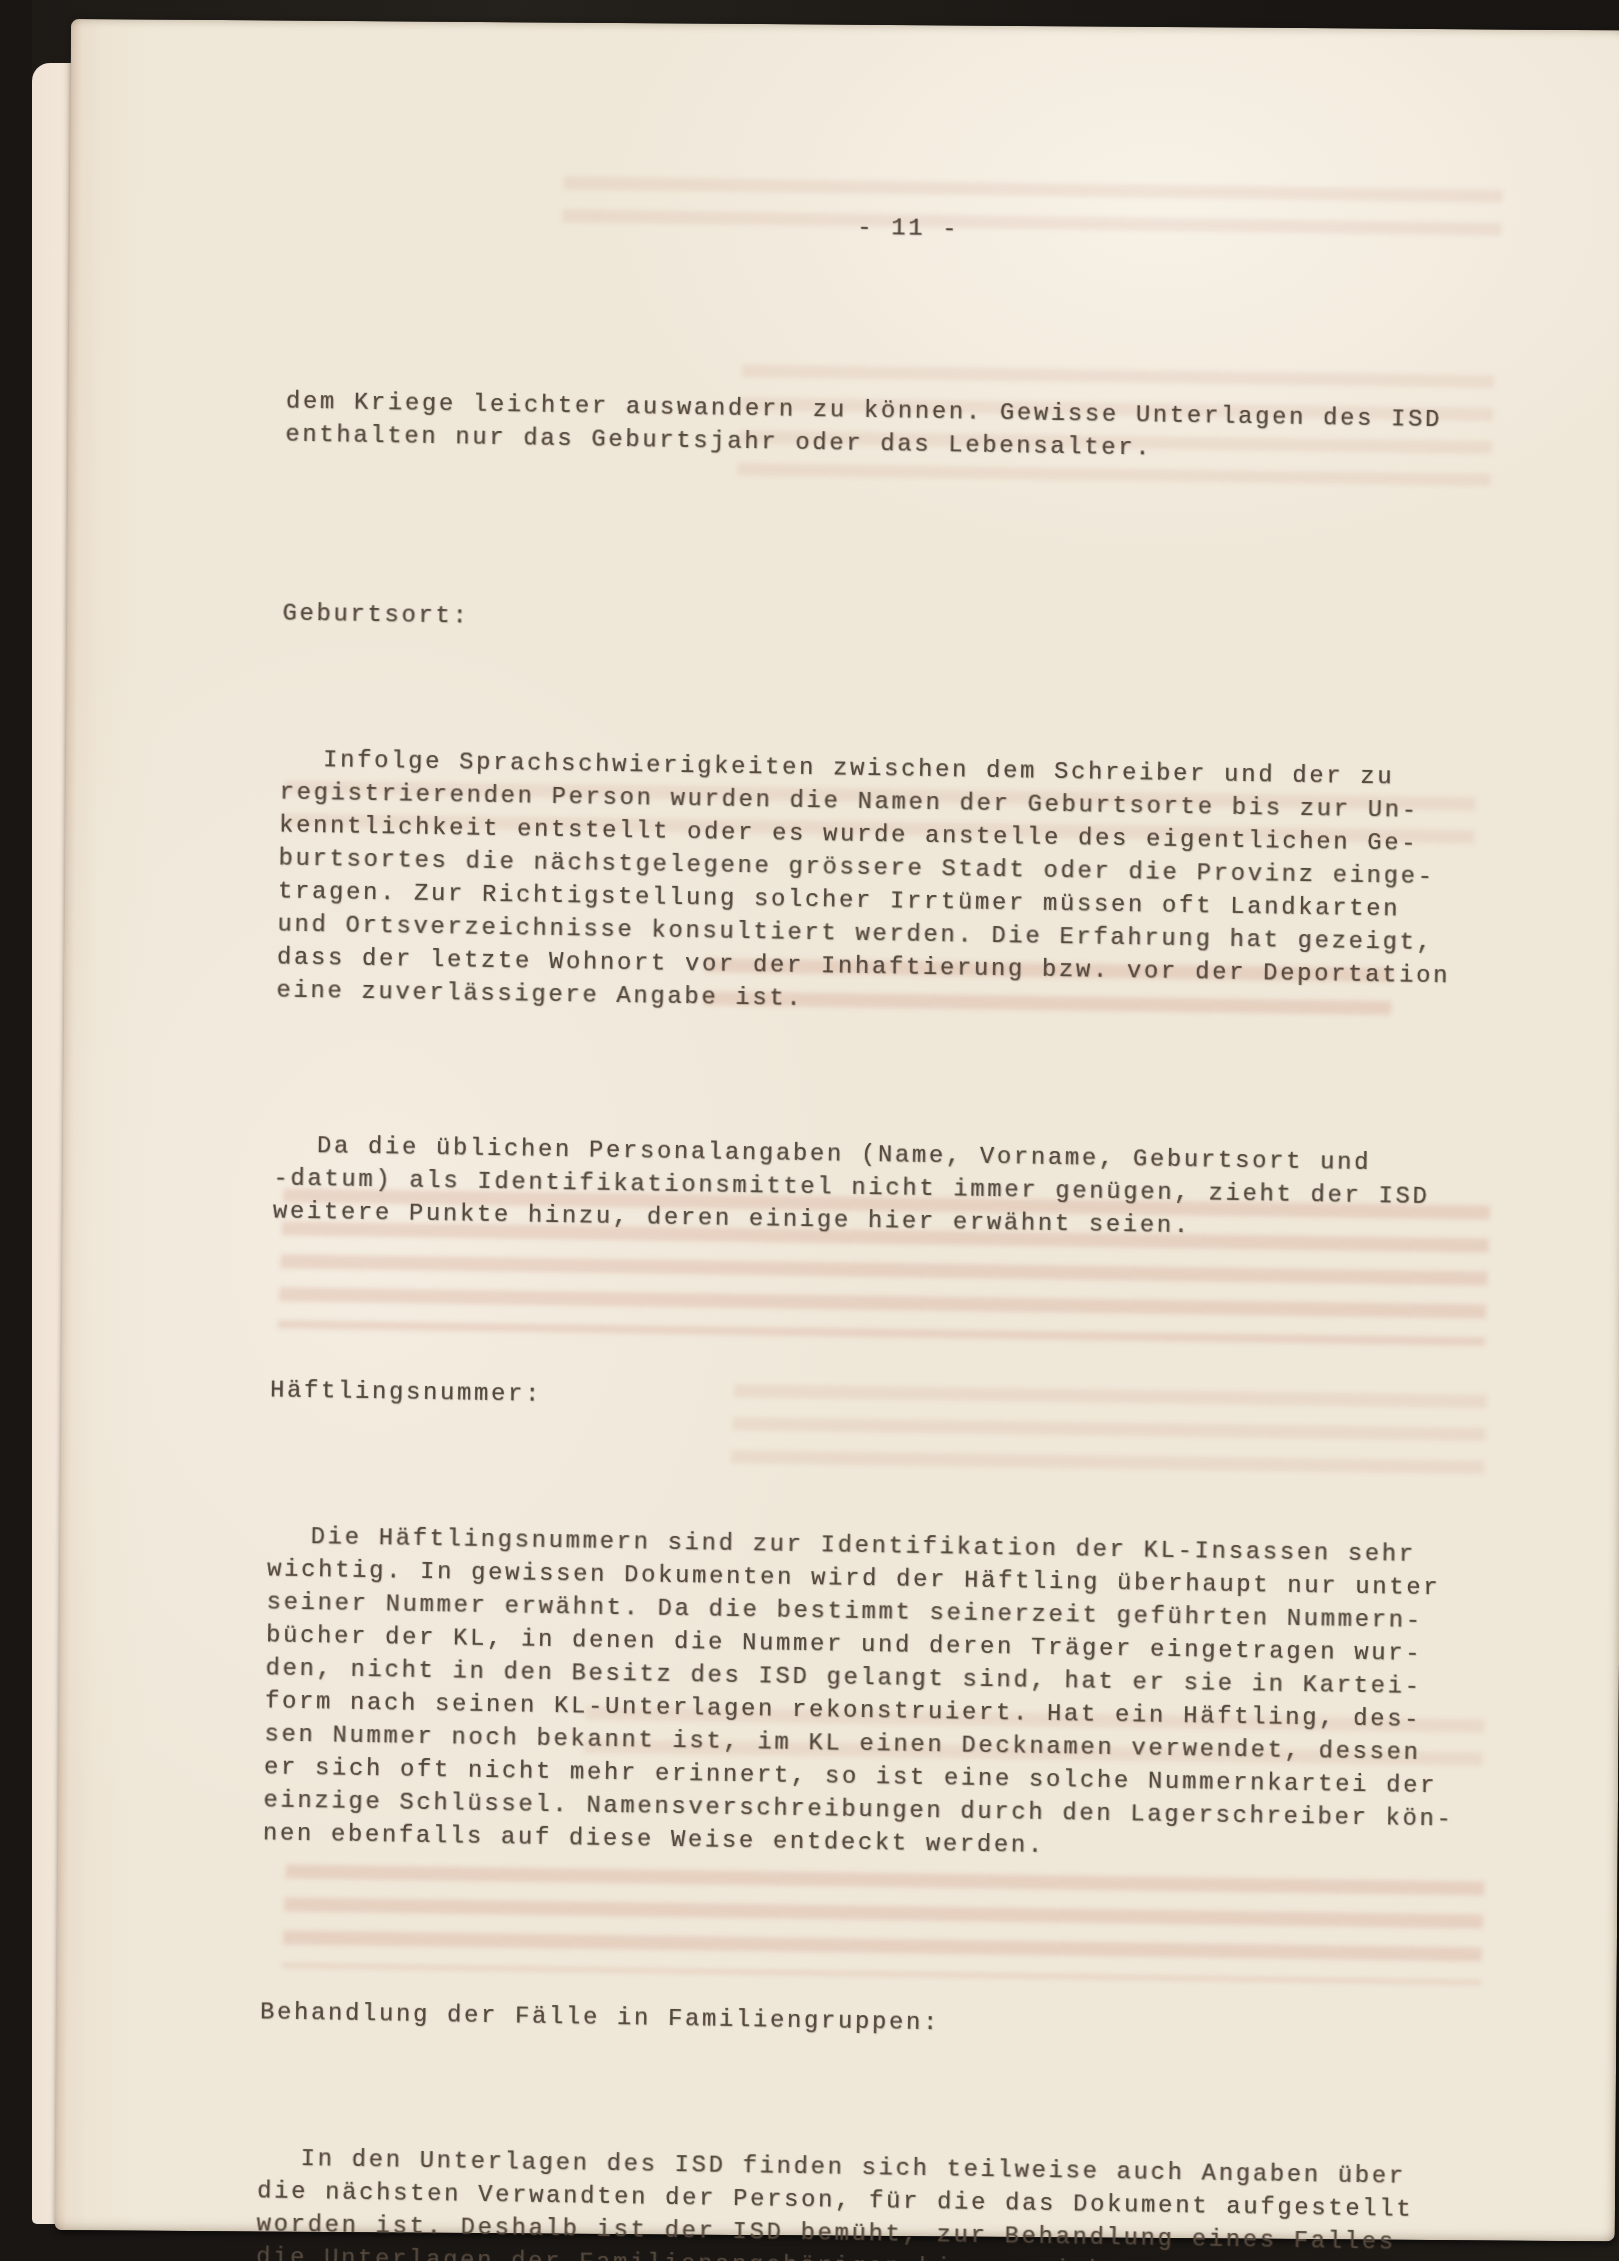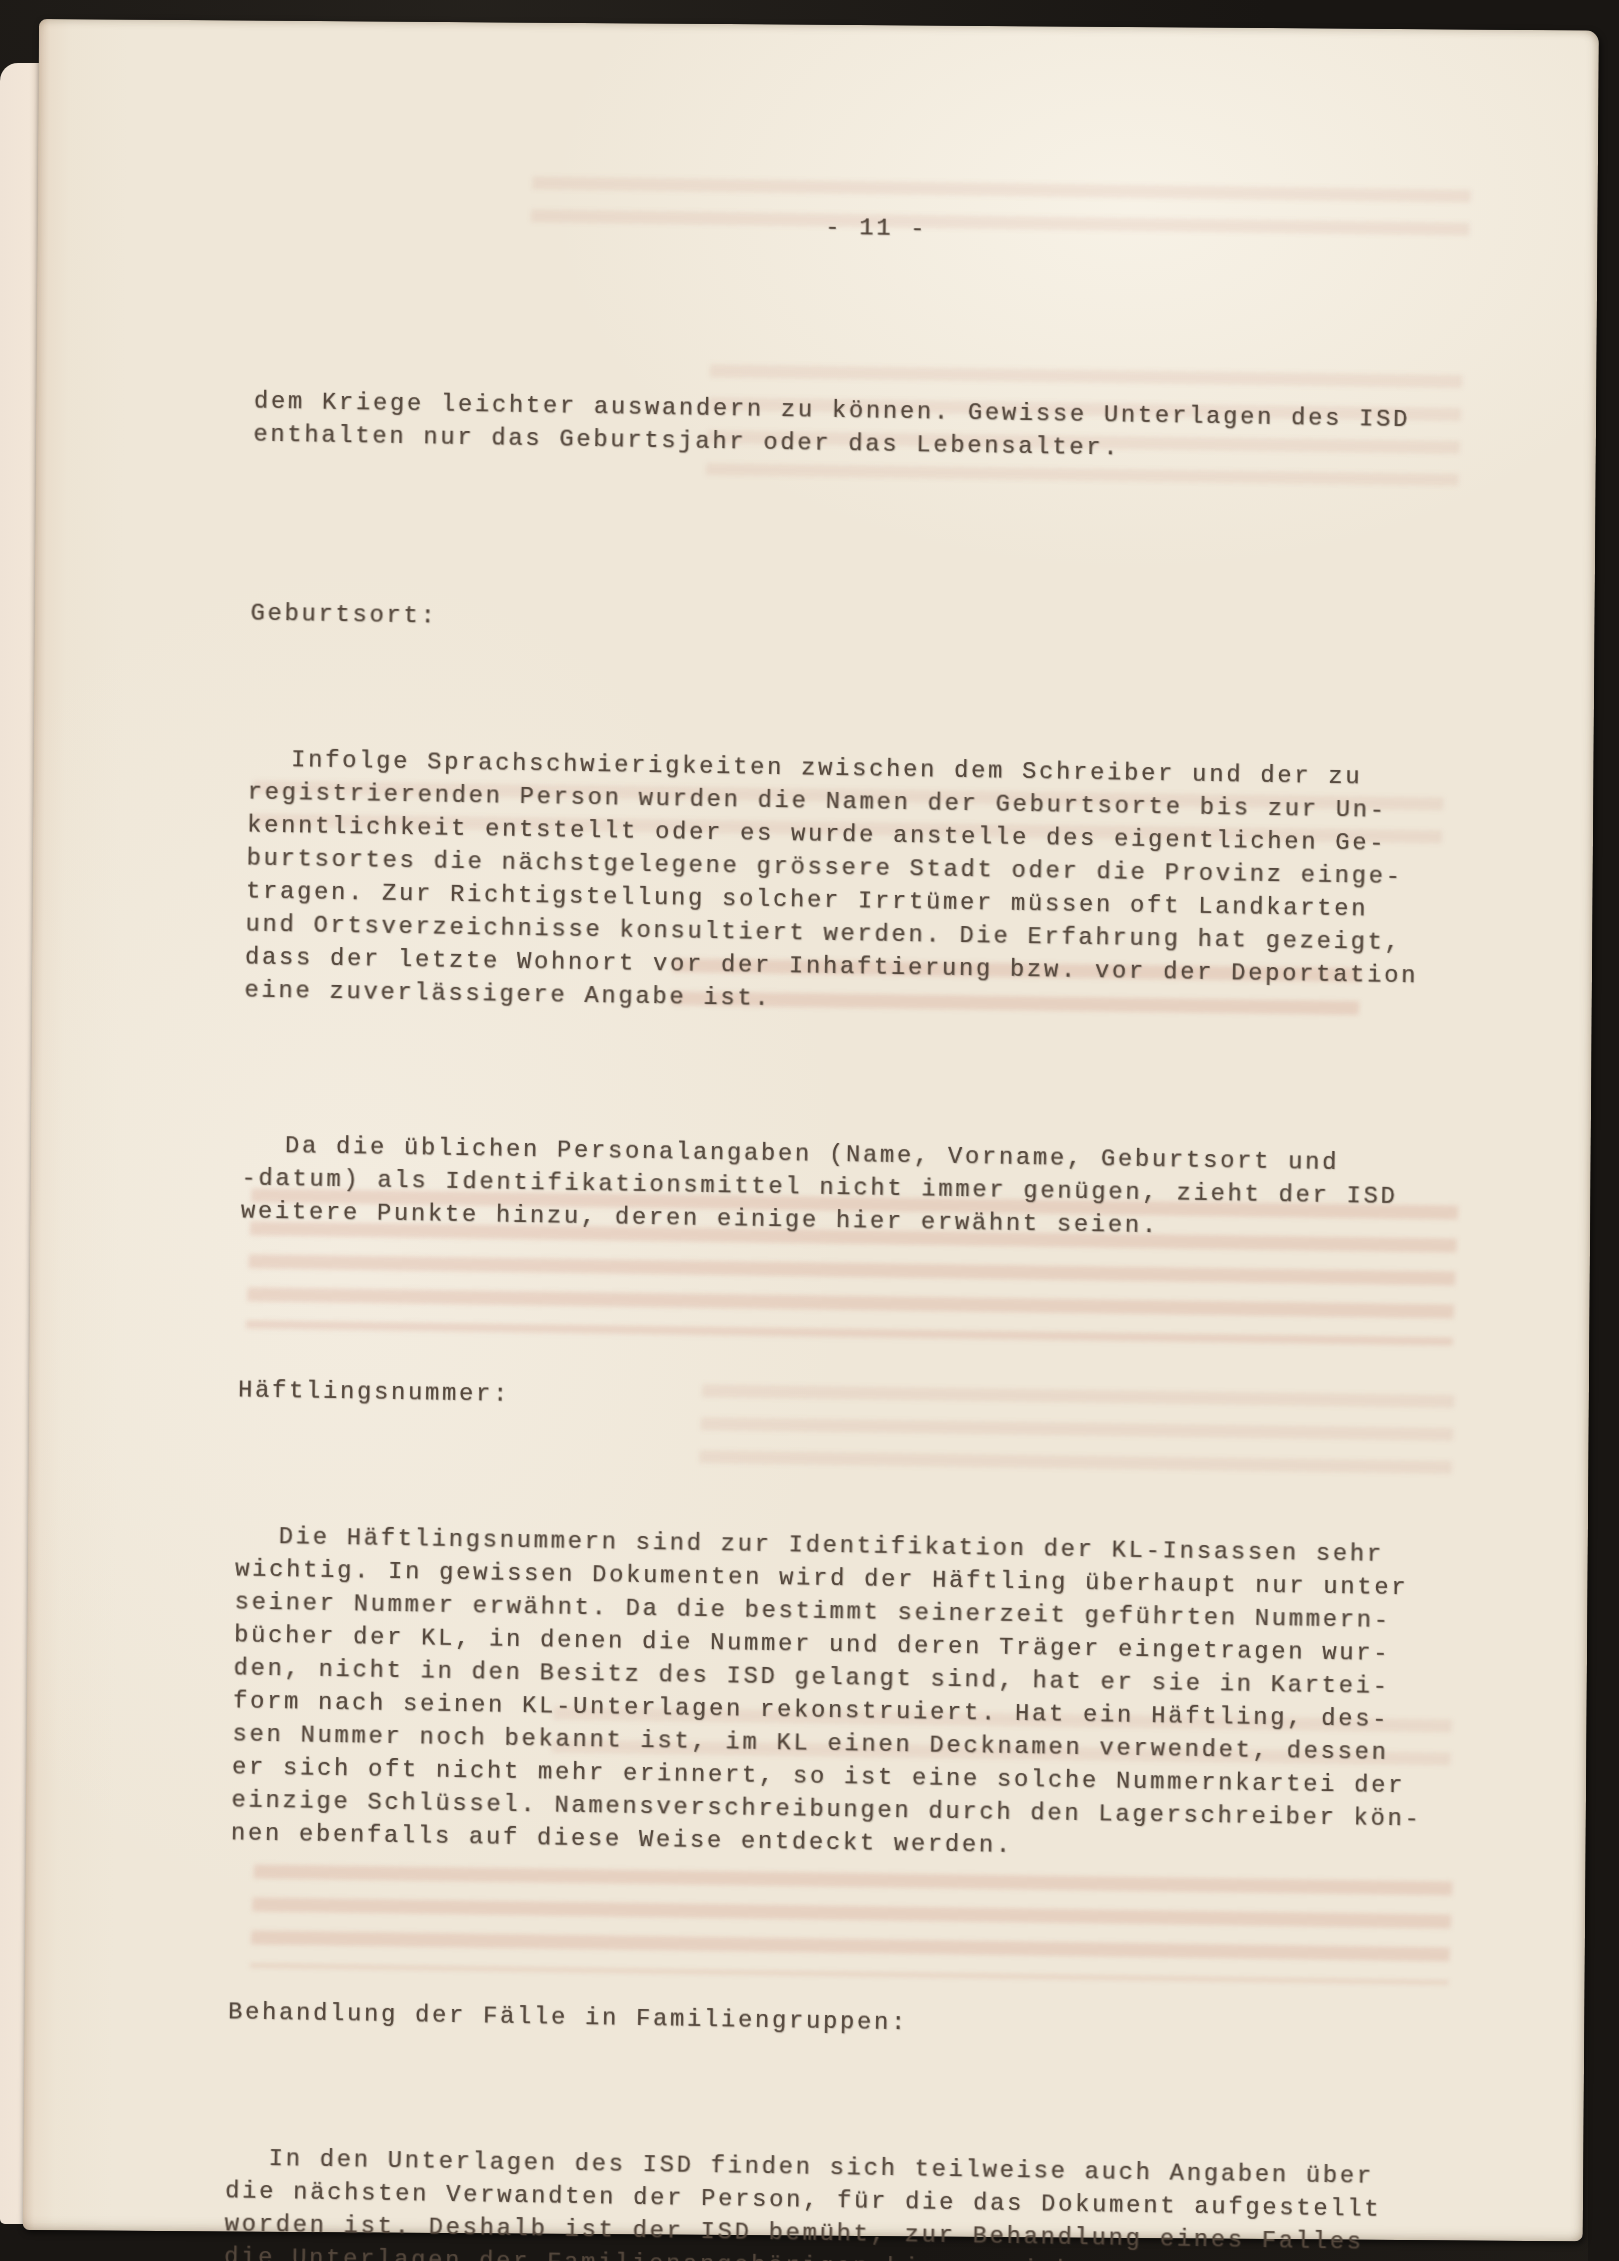--- a/index.html
+++ b/index.html
@@ -9,20 +9,21 @@
     background: var(--background, #191613);
     font-family: "Liberation Mono", "DejaVu Sans Mono", monospace;
   }
   .stage {
     position: relative;
     width: 1588px; height: 2261px;
     background:
       radial-gradient(ellipse 1134px 729px at 30% 0%, rgba(46,42,36,0.55), rgba(0,0,0,0) 70%),
       radial-gradient(ellipse 972px 729px at 100% 100%, rgba(40,36,30,0.4), rgba(0,0,0,0) 70%),
       var(--background, #191613);
+    margin-left: 32px;
   }
   
   .page-under {
     position: absolute;
     left: 0; top: 63px;
     width: 53px; height: 2161px;
     background: linear-gradient(90deg, #efe3d6 0%, #f2e6d8 55%, #d9c6b2 92%, #b99d85 100%);
     border-radius: 18px 0 0 4.9px;
   }
   .page {

